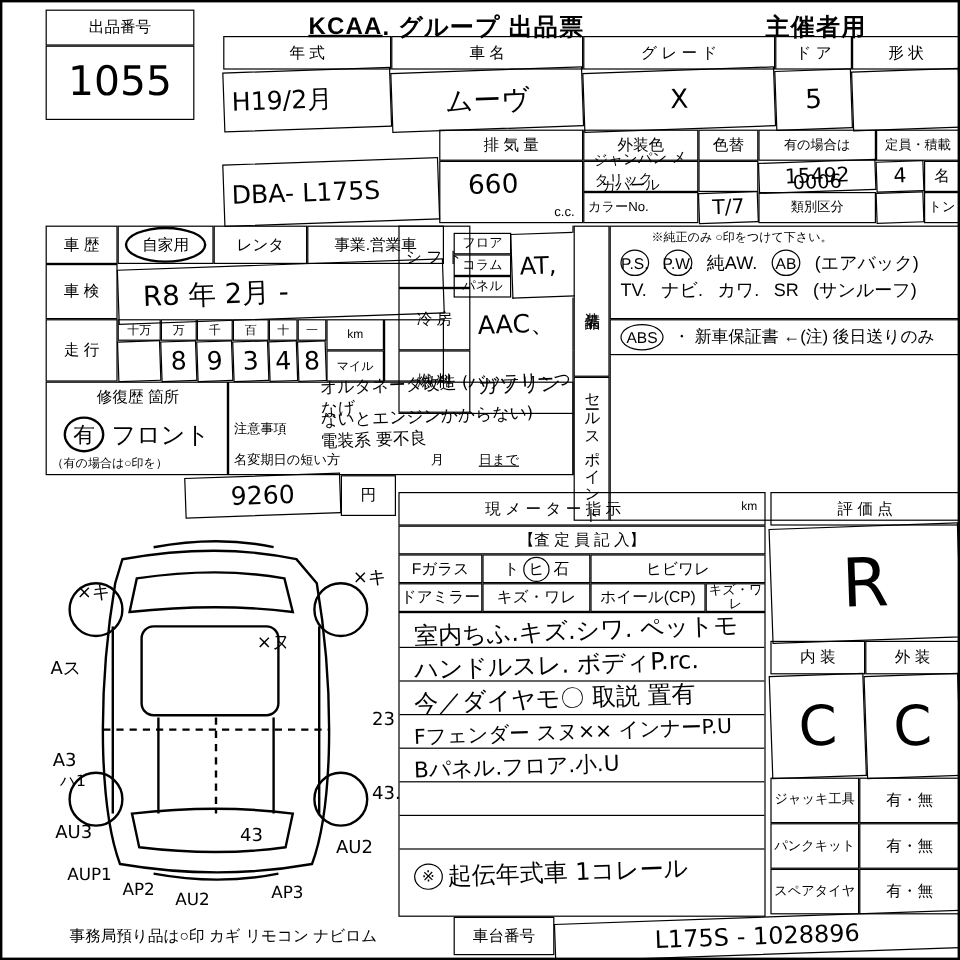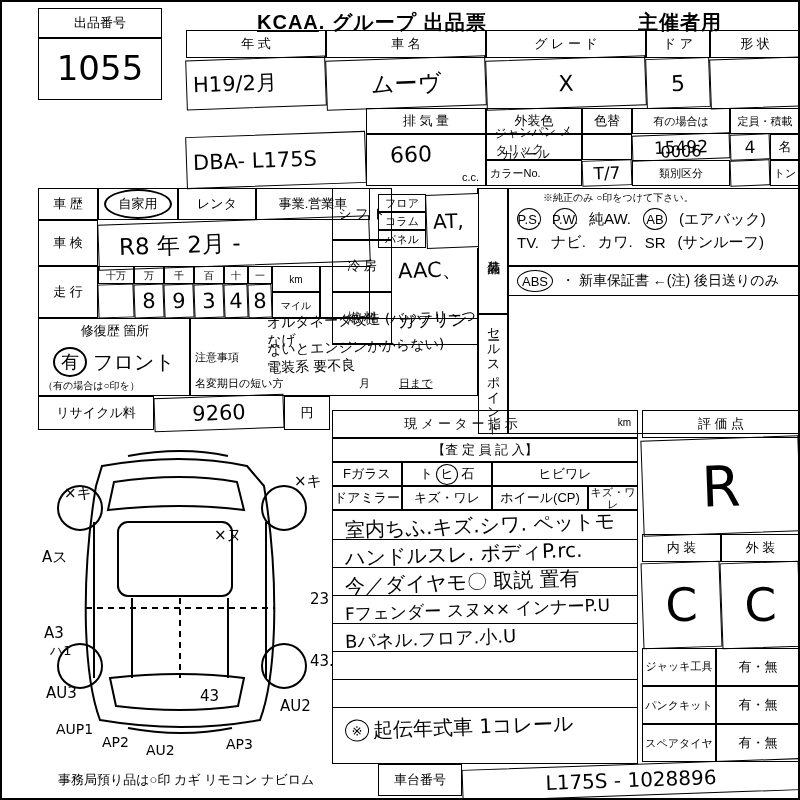--- a/index.html
+++ b/index.html
@@ -277,23 +277,20 @@
       <span>名変期日の短い方</span>
     </div>
     <div class="abs small" style="left:168px;bottom:4px;">
       <span>月</span>
     </div>
     <div class="abs small" style="left:208px;bottom:4px;text-decoration:underline;">
       <span>日まで</span>
     </div>
   </div>
 
-  <div class="bx lbl" style="left:36px;top:394px;width:116px;height:34px;">
-    <span>リサイクル料</span>
-  </div>
   <div class="bx hw" style="left:152px;top:394px;width:130px;height:34px;font-size:21px;">
     <span>9260</span>
   </div>
   <div class="bx lbl" style="left:282px;top:394px;width:46px;height:34px;">
     <span>円</span>
   </div>
 
   <div class="bx lbl" style="left:330px;top:186px;width:60px;height:52px;">
     <span>シ フ ト</span>
   </div>

